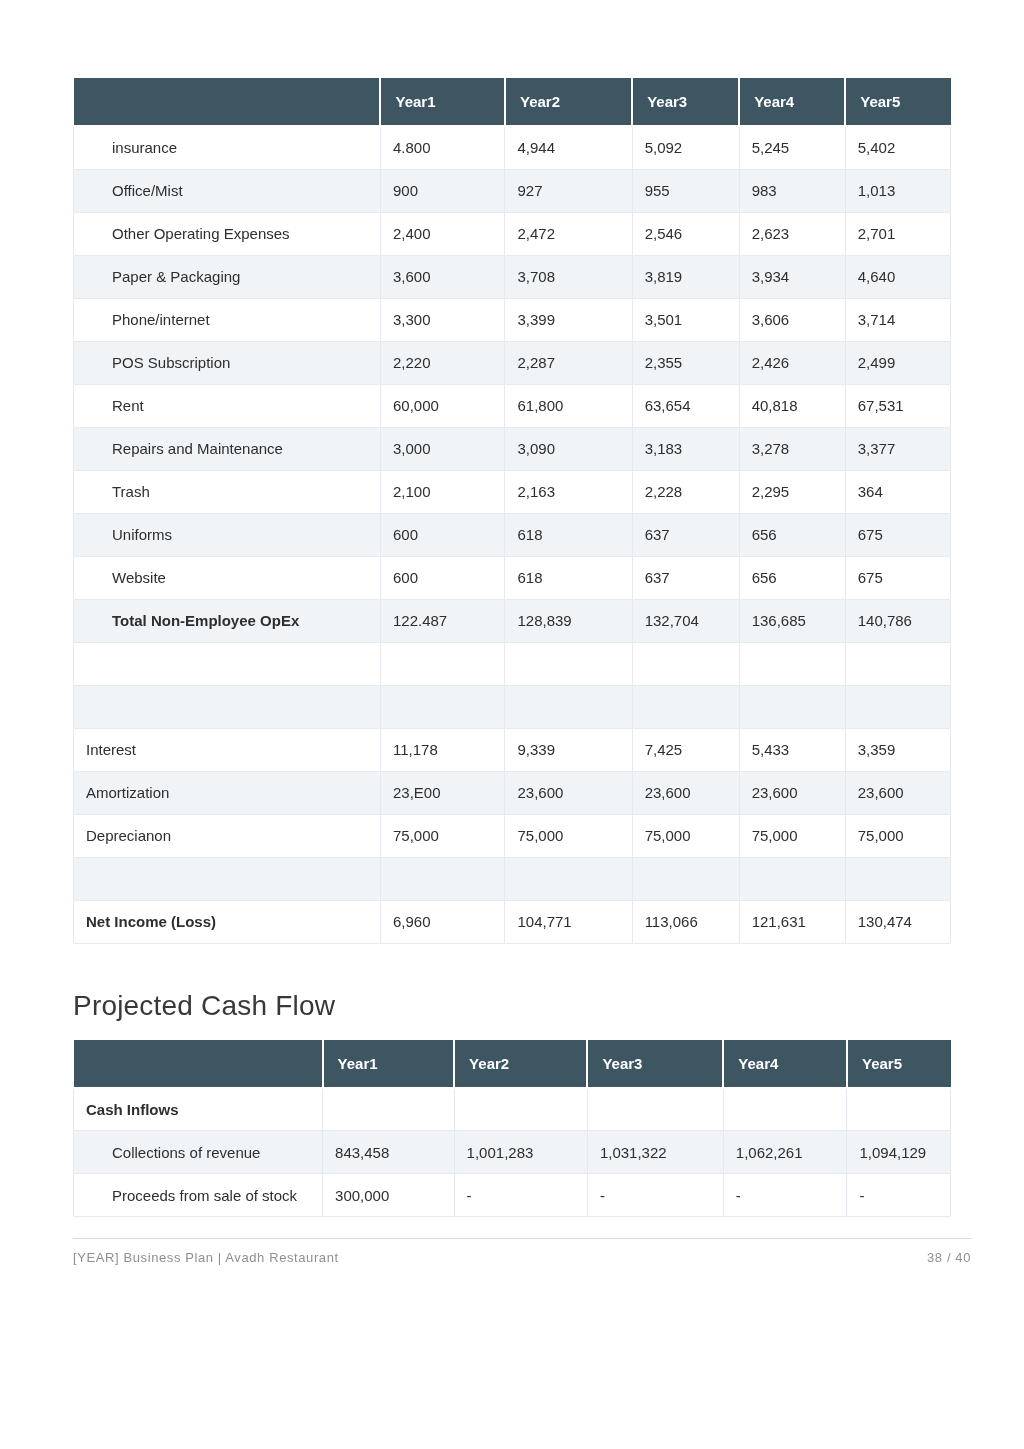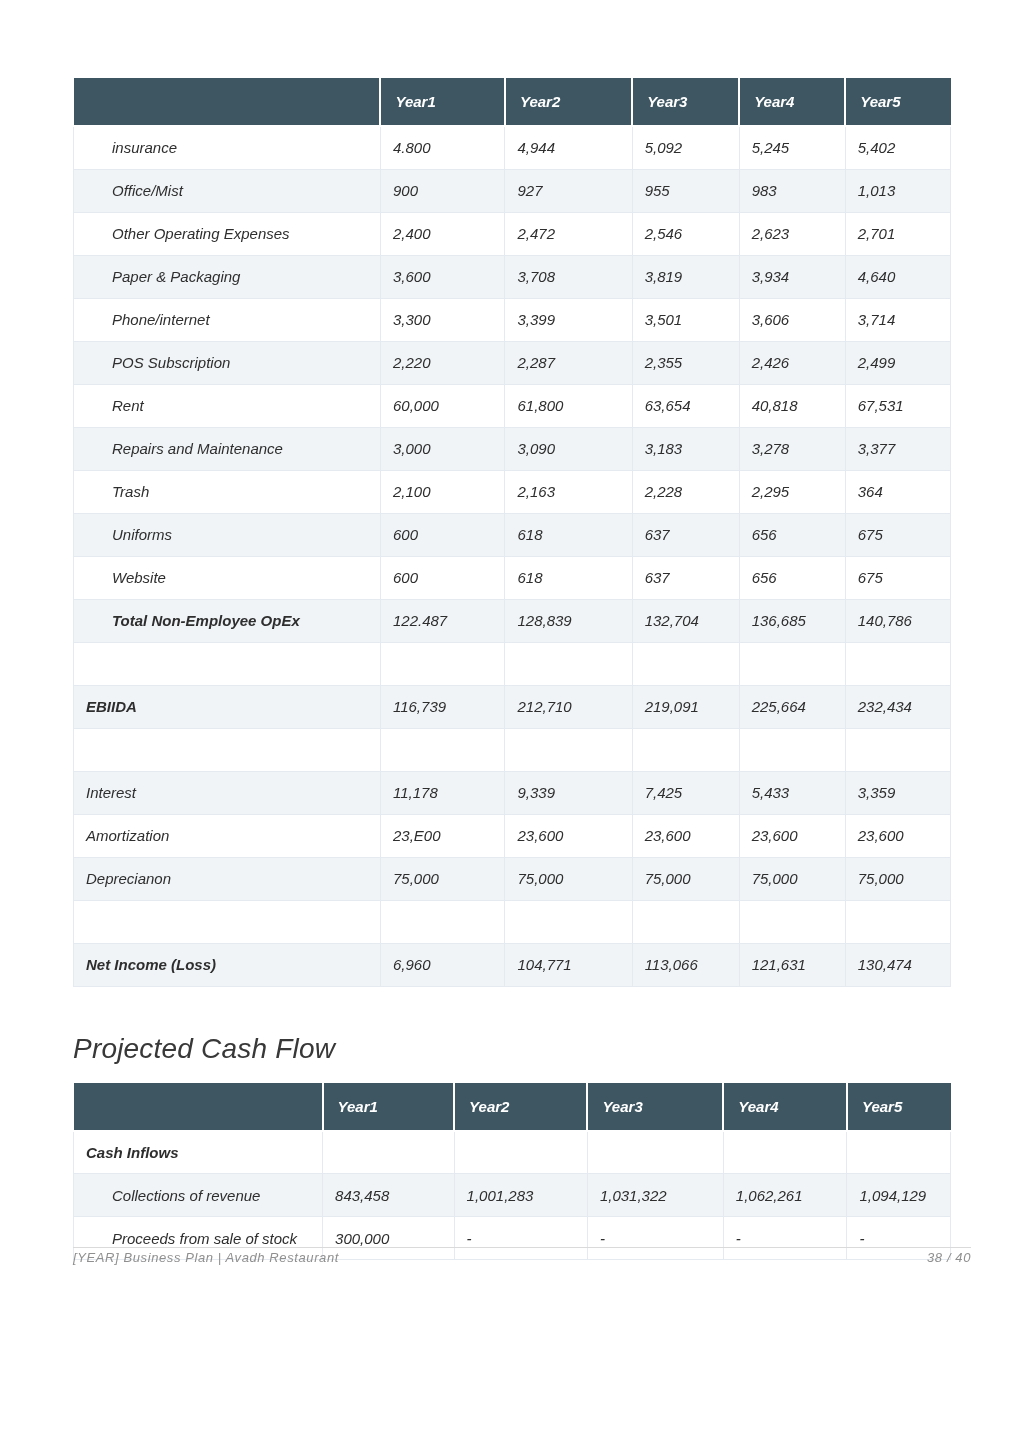--- a/index.html
+++ b/index.html
@@ -7,21 +7,20 @@
   body {
     font-family: "Liberation Sans", "DejaVu Sans", sans-serif;
     color: #2e2e2e;
   }
   .page {
     position: relative;
     width: 1024px;
     height: 1285px;
     background: #ffffff;
     overflow: hidden;
-    font-style: italic;
   }
   .content {
     position: absolute;
     left: 73px;
     top: 78px;
     width: 878px;
   }
   table {
     border-collapse: collapse;
     width: 878px;
@@ -75,21 +74,21 @@
     font-weight: normal;
     color: #383838;
     letter-spacing: 0.2px;
   }
   .footer {
     position: absolute;
     left: 73px;
     right: 53px;
     bottom: 20px;
     border-top: 1px solid #dadada;
-    padding-top: 2px;
+    padding-top: 11px;
     display: flex;
     justify-content: space-between;
     font-size: 13px;
     color: #8f8f8f;
     letter-spacing: 0.6px;
   }
 </style>
 </head>
 <body>
 
@@ -214,28 +213,20 @@
           </tr>
           <tr>
             <td class="label"></td>
             <td></td>
             <td></td>
             <td></td>
             <td></td>
             <td></td>
           </tr>
           <tr>
-            <td class="label bold">EBIIDA</td>
-            <td>116,739</td>
-            <td>212,710</td>
-            <td>219,091</td>
-            <td>225,664</td>
-            <td>232,434</td>
-          </tr>
-          <tr>
             <td class="label"></td>
             <td></td>
             <td></td>
             <td></td>
             <td></td>
             <td></td>
           </tr>
           <tr>
             <td class="label">Interest</td>
             <td>11,178</td>

